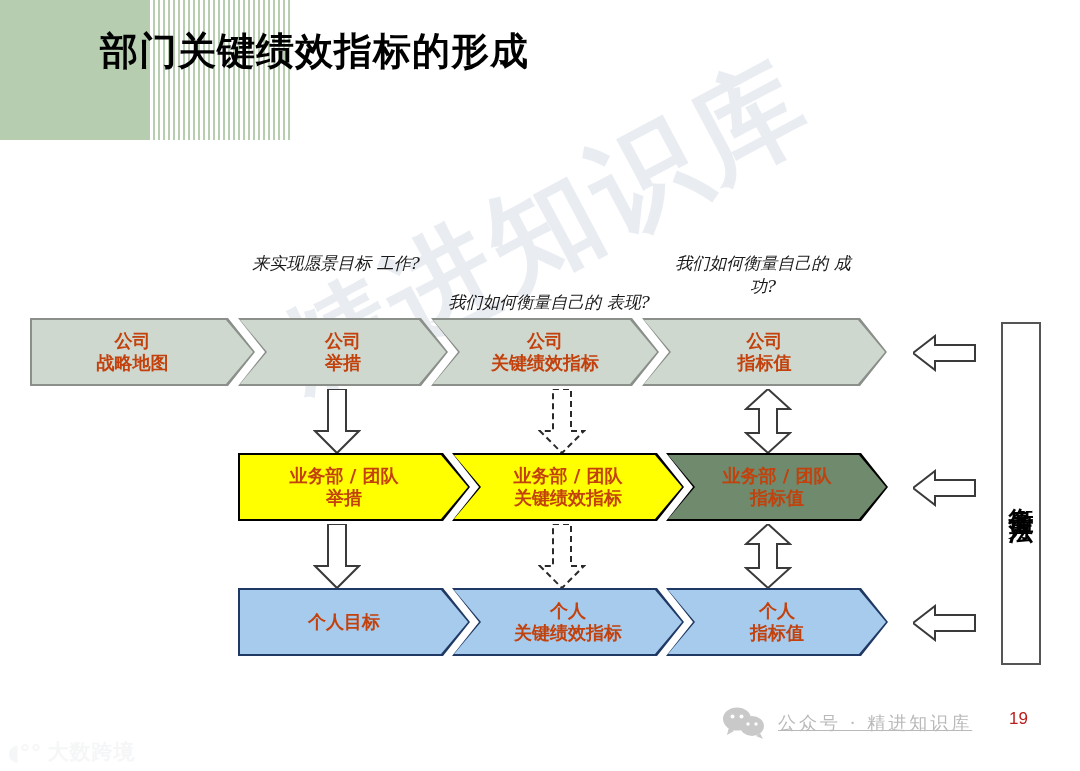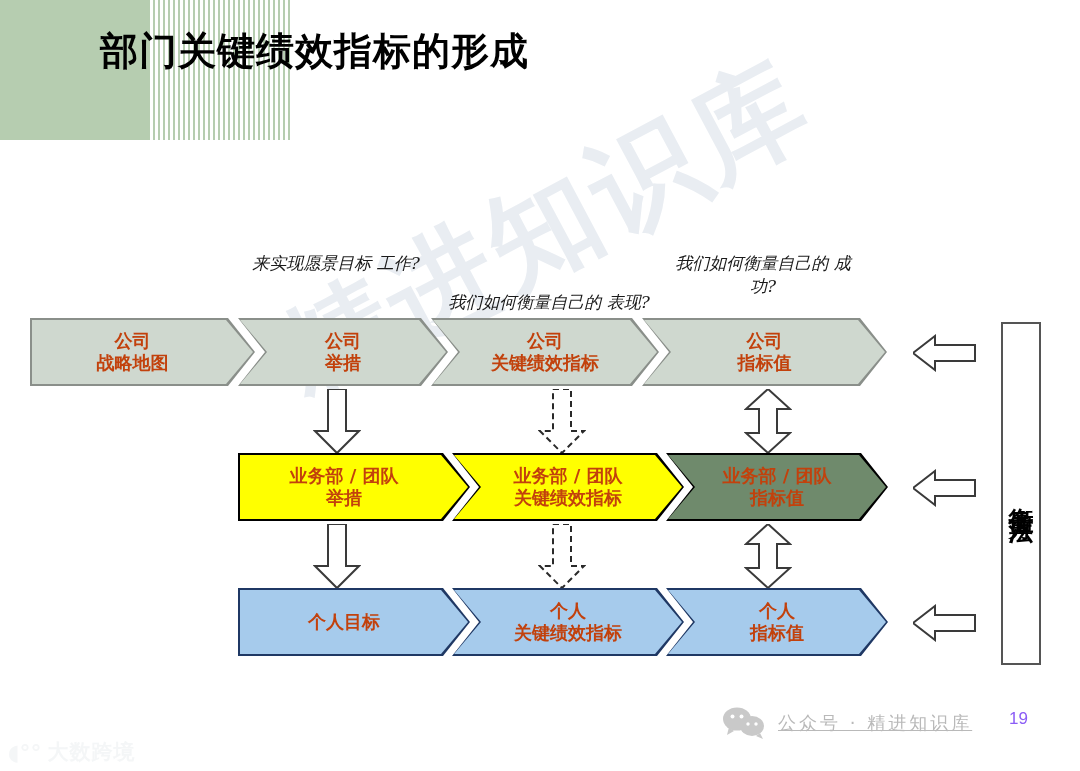--- a/index.html
+++ b/index.html
@@ -111,21 +111,21 @@
     position: absolute; left: 722px; top: 706px;
     display: flex; align-items: center; gap: 12px; z-index: 4;
   }
   .footer-text {
     font-family: "DejaVu Sans", "Liberation Sans", sans-serif;
     font-size: 18px; color: #b9b9b9; letter-spacing: 3px; white-space: nowrap; text-decoration: underline;
   }
   .page-num {
     position: absolute; left: 1009px; top: 709px;
     font-family: "Liberation Sans", sans-serif;
-    font-size: 17px; color: #8b5cf6; z-index: 5;
+    font-size: 17px; color: #b91c1c; z-index: 5;
   }
 </style>
 </head>
 <body>
 
 <div id="slide">
 
   <div class="banner-solid"></div>
   <div class="banner-stripes"></div>
   <div class="slide-title">部门关键绩效指标的形成</div>

